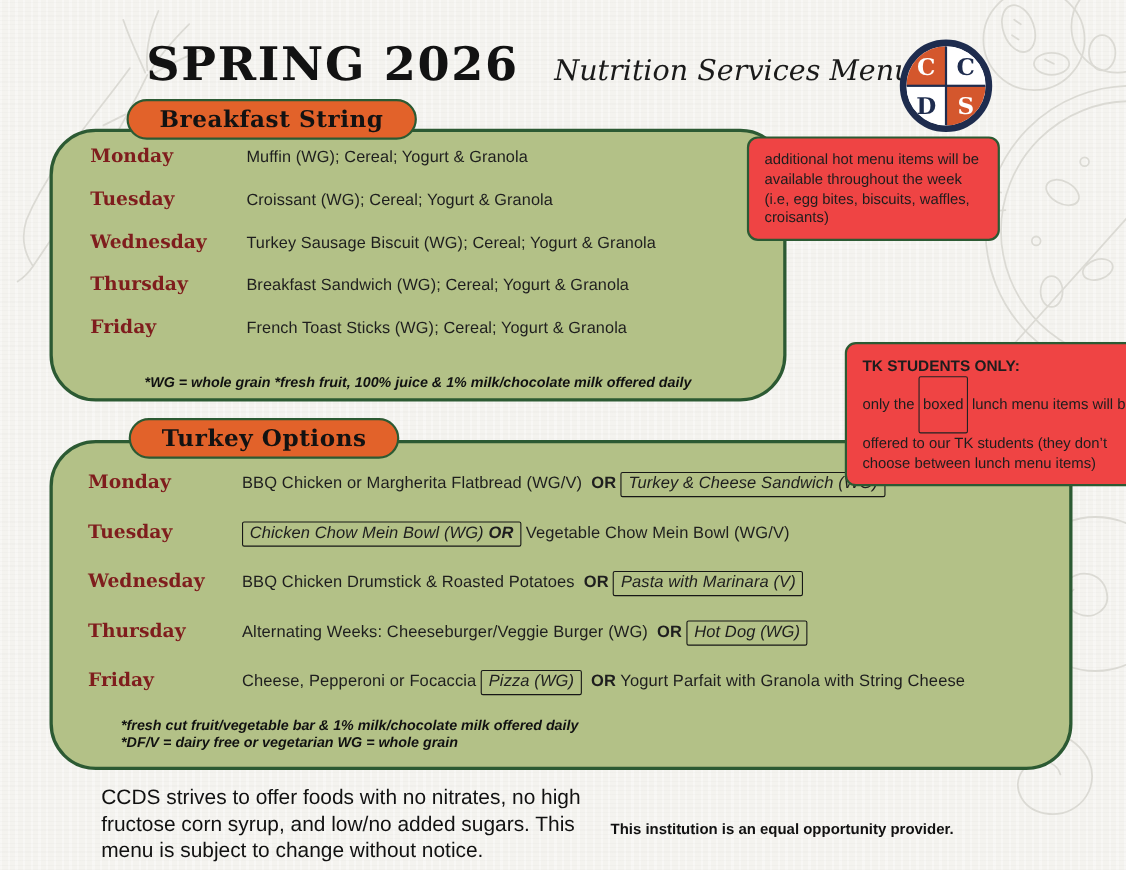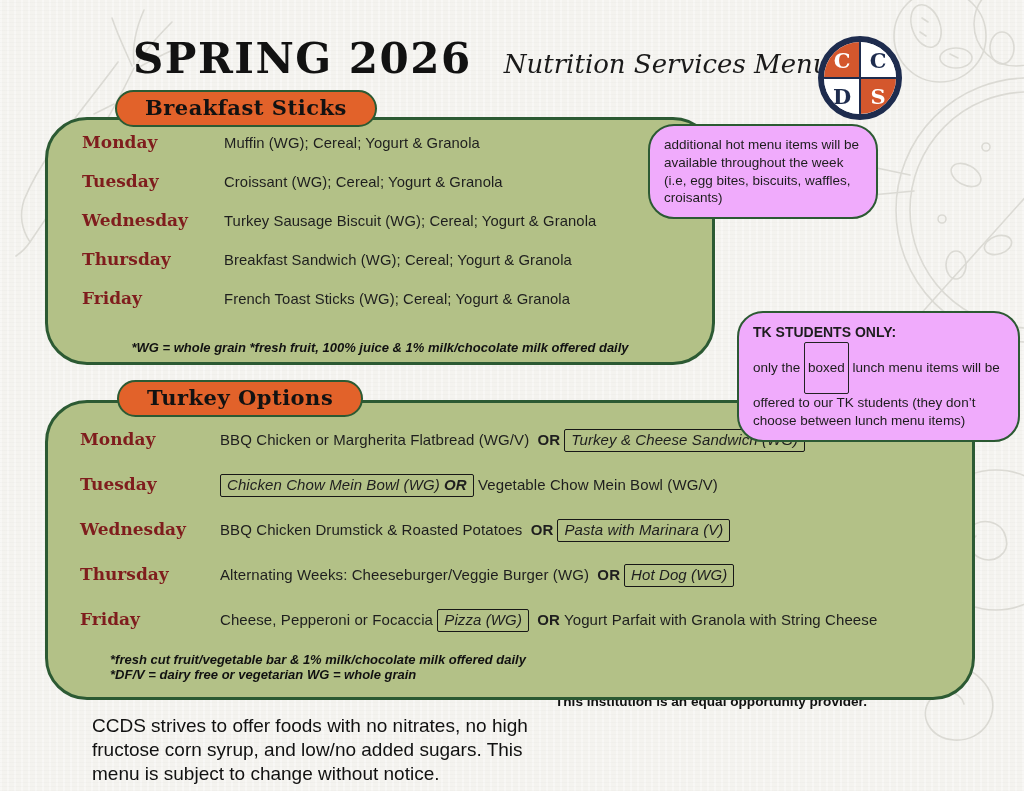--- a/index.html
+++ b/index.html
@@ -60,31 +60,31 @@
   .or{font-weight:700;margin:0 4px;}
   .mbox{display:inline-block;border:1.6px solid #171717;border-radius:2px;padding:0 6px 1px;
         margin:0 0;white-space:nowrap;line-height:1.3;font-style:italic;}
 
   .footnote{font-style:italic;font-weight:700;font-size:13px;color:#111;}
   .fn-breakfast{text-align:center;margin:13px 34px 0 0;}
   .fn-lunch{position:absolute;left:0;right:0;bottom:15px;display:flex;
             justify-content:space-between;padding:0 58px 0 62px;flex-direction:column;}
 
   
-  .bubble{position:absolute;z-index:4;background:#f0abfc;border:2.5px solid #2c5a33;border-radius:26px;
-          padding:10px 14px;font-size:13.5px;line-height:1.32;color:#1d1d1d;box-sizing:border-box;}
+  .bubble{position:absolute;z-index:4;background:#ef4444;border:2.5px solid #2c5a33;border-radius:10px;
+          padding:10px 14px;font-size:13.5px;line-height:1.32;color:#1d1d1d;box-sizing:border-box;margin-left:31px;}
   .bubble-hot{left:648px;top:124px;width:230px;}
   .bubble-tk{left:737px;top:311px;width:283px;}
   .bubble-tk .tk-title{font-weight:700;font-size:14px;margin-bottom:1px;}
   .word-box{display:inline-block;border:1.4px solid #222;border-radius:2px;padding:17px 3px;line-height:1.15;}
 
   
   .footer-left{position:absolute;left:92px;top:714px;width:452px;font-weight:400;font-size:19px;
                line-height:1.25;color:#111;}
-  .footer-right{position:absolute;left:555px;top:694px;font-weight:700;font-size:13.6px;color:#111;}
+  .footer-right{position:absolute;left:555px;top:746px;font-weight:700;font-size:13.6px;color:#111;}
 </style>
 </head>
 <body>
 
 <div class="page">
 
   <svg class="doodle" style="left:-14px;top:-8px;" width="210" height="300" viewBox="0 0 210 300">
     <path d="M158,18 C150,36 146,54 148,72"></path>
     <path d="M186,30 C170,46 158,60 150,74"></path>
     <path d="M126,26 C132,44 140,60 146,74"></path>
@@ -133,21 +133,21 @@
     <div class="quads">
       <div class="quad q-tl">C</div>
       <div class="quad q-tr">C</div>
       <div class="quad q-bl">D</div>
       <div class="quad q-br">S</div>
       <div class="cross-v"></div>
       <div class="cross-h"></div>
     </div>
   </div>
 
-  <div class="pill pill-breakfast">Breakfast Sticks</div>
+  <div class="pill pill-breakfast">Breakfast String</div>
   <div class="panel panel-breakfast">
     <div id="breakfast-rows">
         <div class="menu-row">
           <div class="day">Monday</div>
           <div class="item">Muffin (WG); Cereal; Yogurt &amp; Granola</div>
         </div>
         <div class="menu-row">
           <div class="day">Tuesday</div>
           <div class="item">Croissant (WG); Cereal; Yogurt &amp; Granola</div>
         </div>

